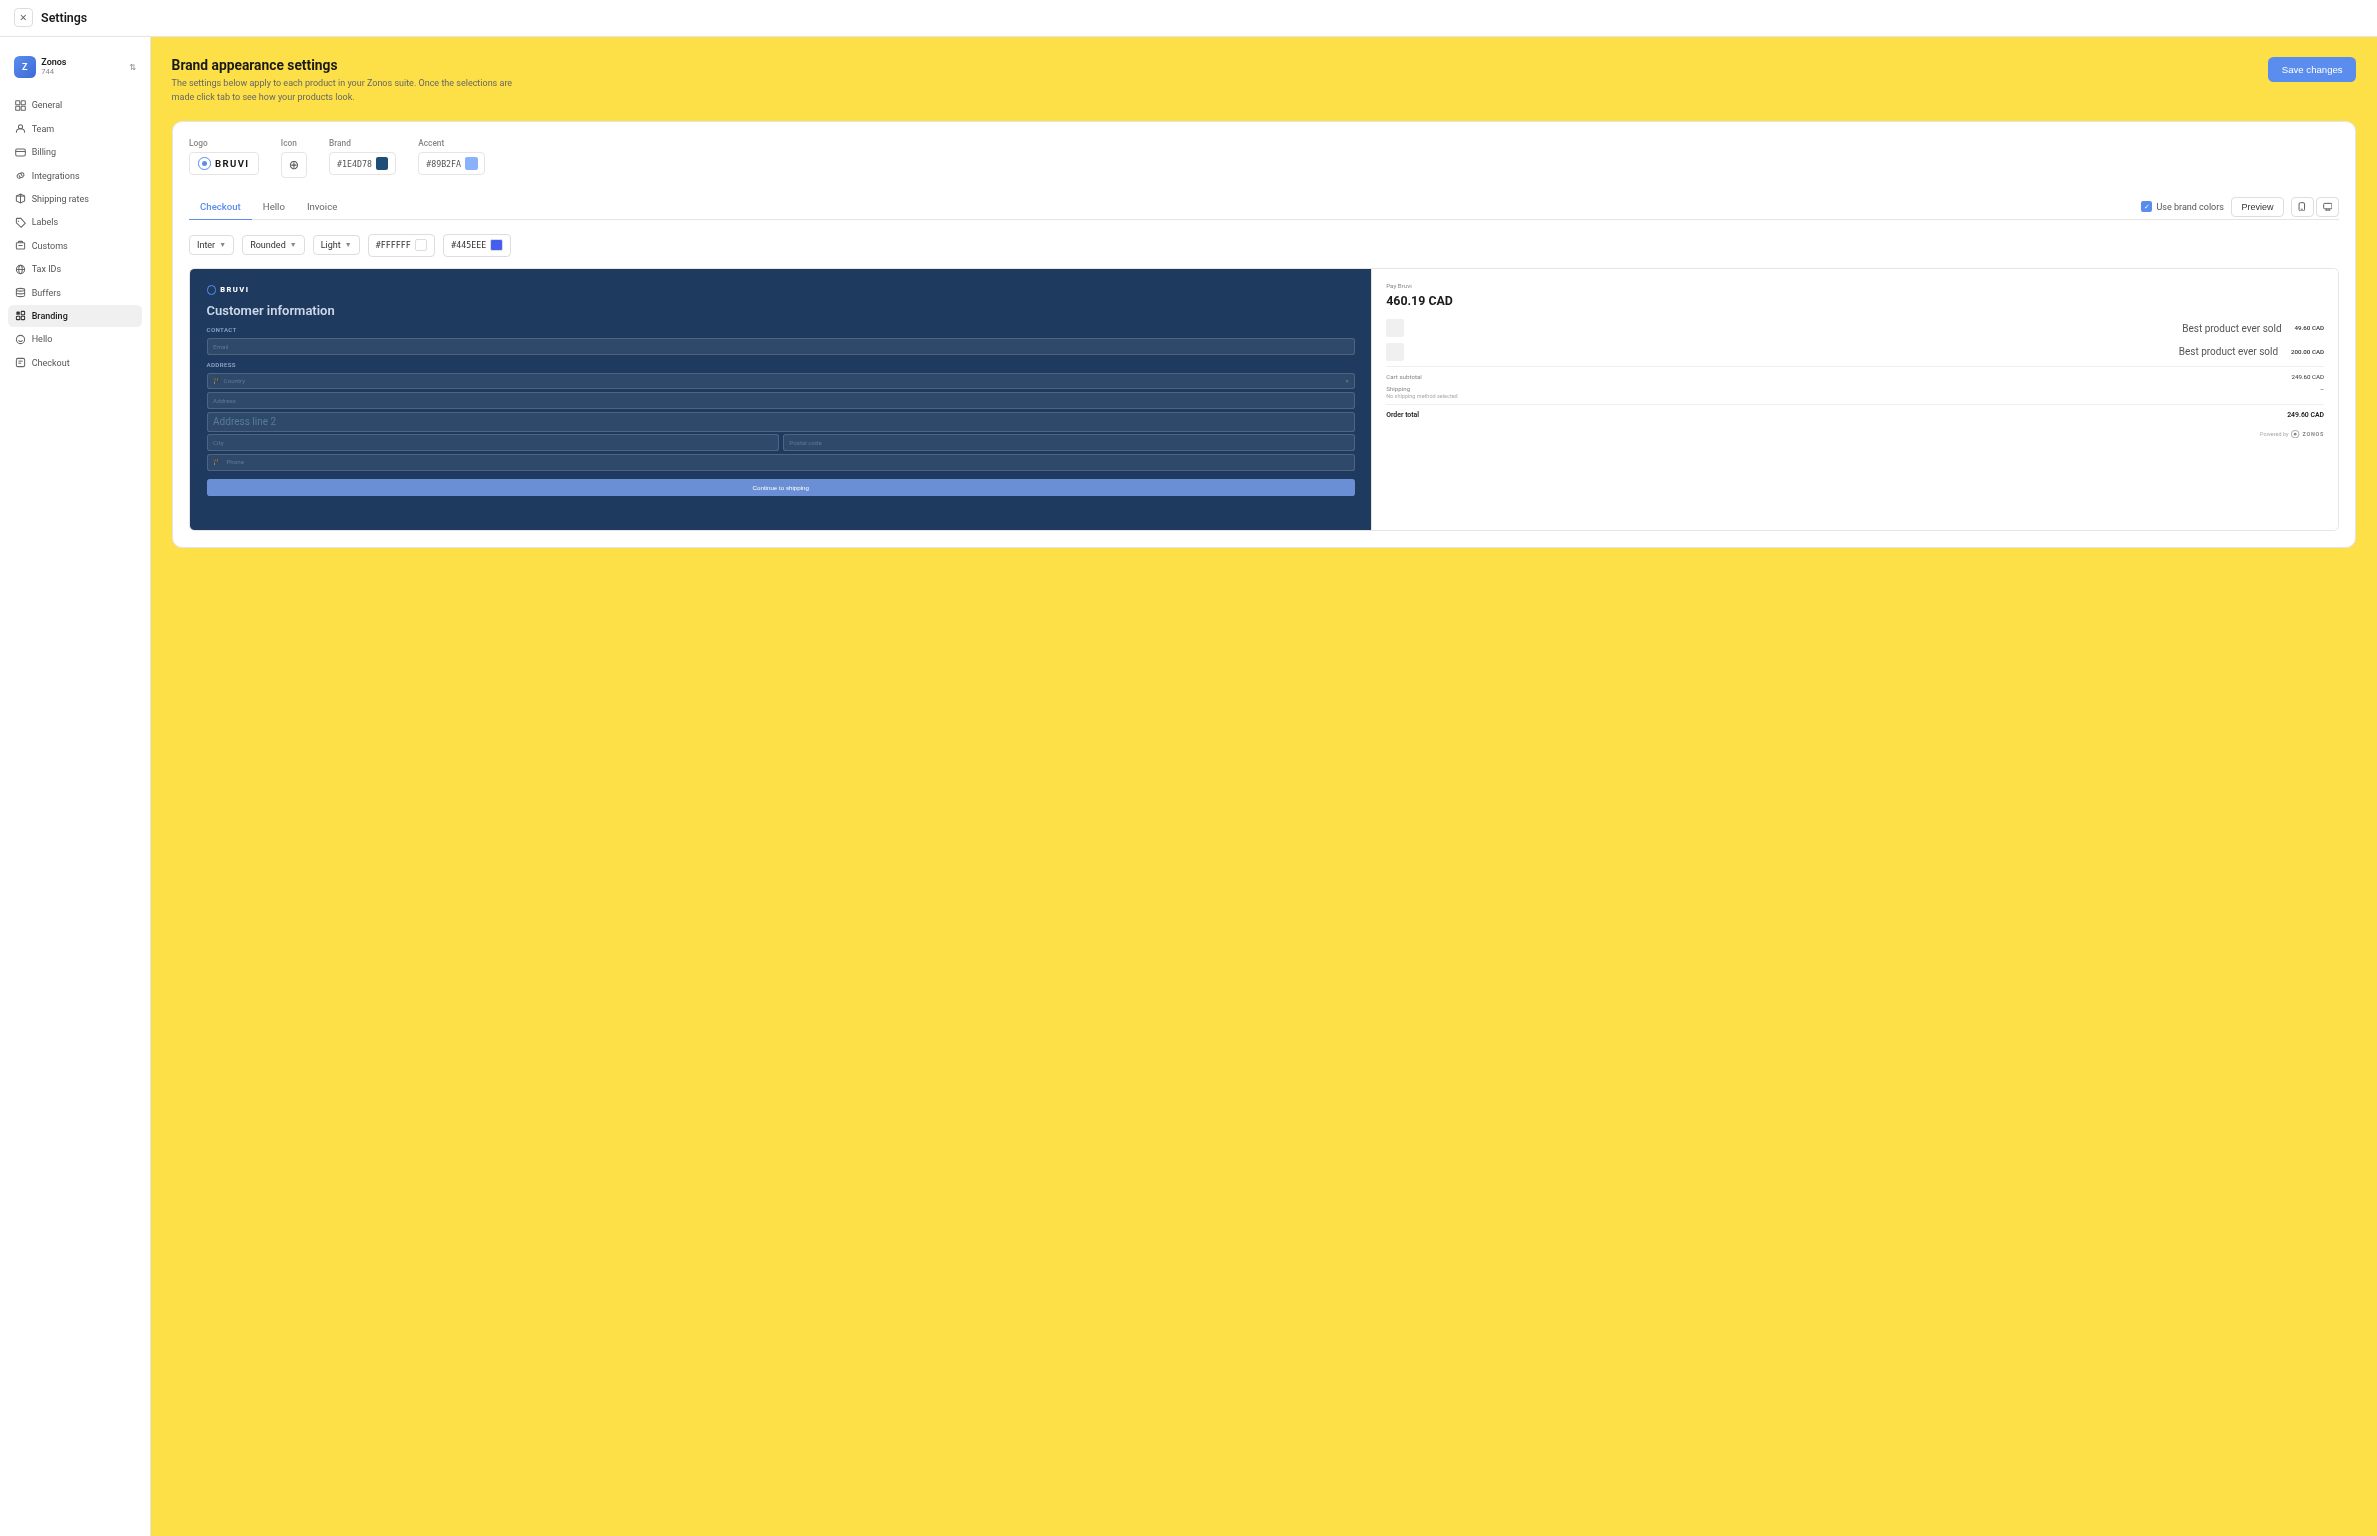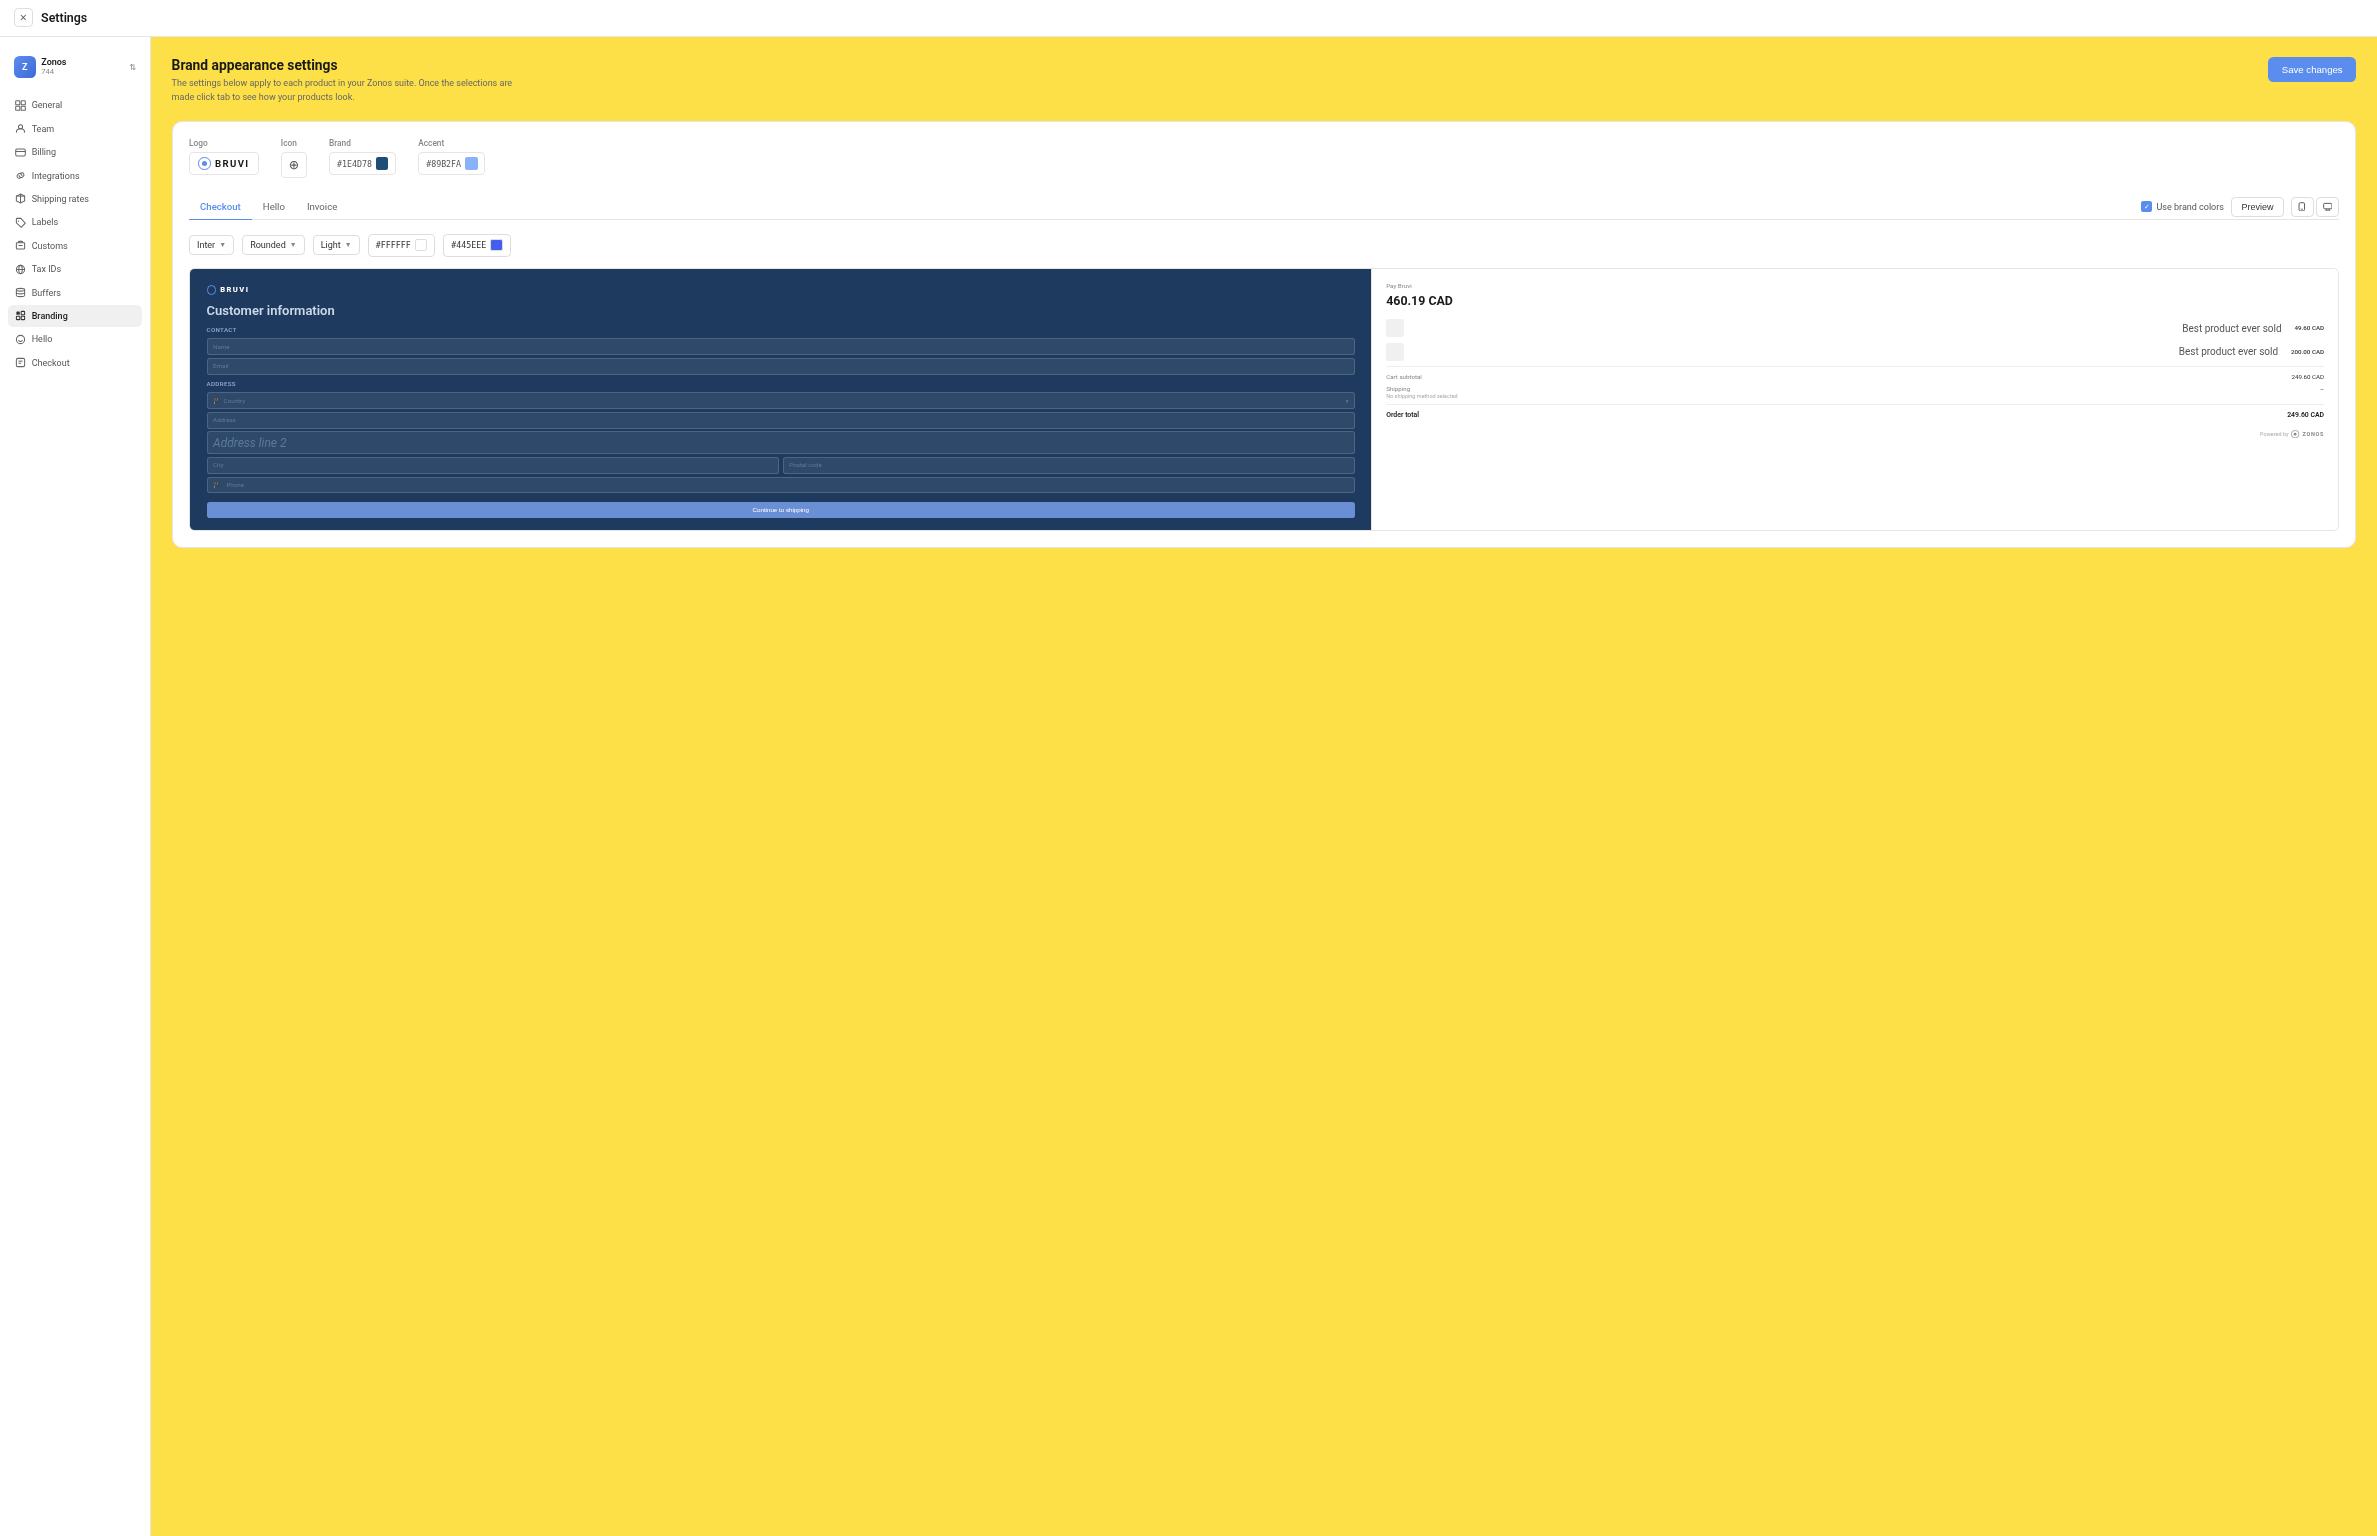--- a/index.html
+++ b/index.html
@@ -353,31 +353,30 @@
           <div class="checkout-preview">
 
             <div class="checkout-left">
               <div class="checkout-logo-row">
                 <div class="checkout-logo-icon"></div>
                 <span class="checkout-logo-text">BRUVI</span>
               </div>
               <div class="checkout-form-title">Customer information</div>
 
               <div class="checkout-section-label">Contact</div>
-              <div class="checkout-input"><span style="color:#5a7a9a;font-size:6.2px;">Name</span></div>
               <div class="checkout-input"><span style="color:#5a7a9a;font-size:6.2px;">Email</span></div>
 
               <div class="checkout-section-label" style="margin-top:5.5px;">Address</div>
               <div class="checkout-select">
                 <span class="flag">🏴</span>
                 <span style="color:#5a7a9a;font-size:6.2px;flex:1;padding-left:2.8px;">Country</span>
                 <span style="color:#5a7a9a;font-size:5.5px;">▾</span>
               </div>
               <div class="checkout-input"><span style="color:#5a7a9a;font-size:6.2px;">Address</span></div>
-              <div class="checkout-input"><span style="color:#5a7a9a;font-size:12px;font-style:italic;">Address line 2</span></div>
+              <div class="checkout-input"><span style="color:#5a7a9a;font-size:10px;">Address line 2</span></div>
               <div class="checkout-input-row">
                 <div class="checkout-input-half"><span style="color:#5a7a9a;font-size:6.2px;">City</span></div>
                 <div class="checkout-input-half"><span style="color:#5a7a9a;font-size:6.2px;">Postal code</span></div>
               </div>
               <div class="phone-row">
                 <span class="flag">🏴</span>
                 <span style="color:#5a7a9a;font-size:6.2px;margin-left:2.8px;">Phone</span>
               </div>
               <button class="checkout-btn">Continue to shipping</button>
             </div>

